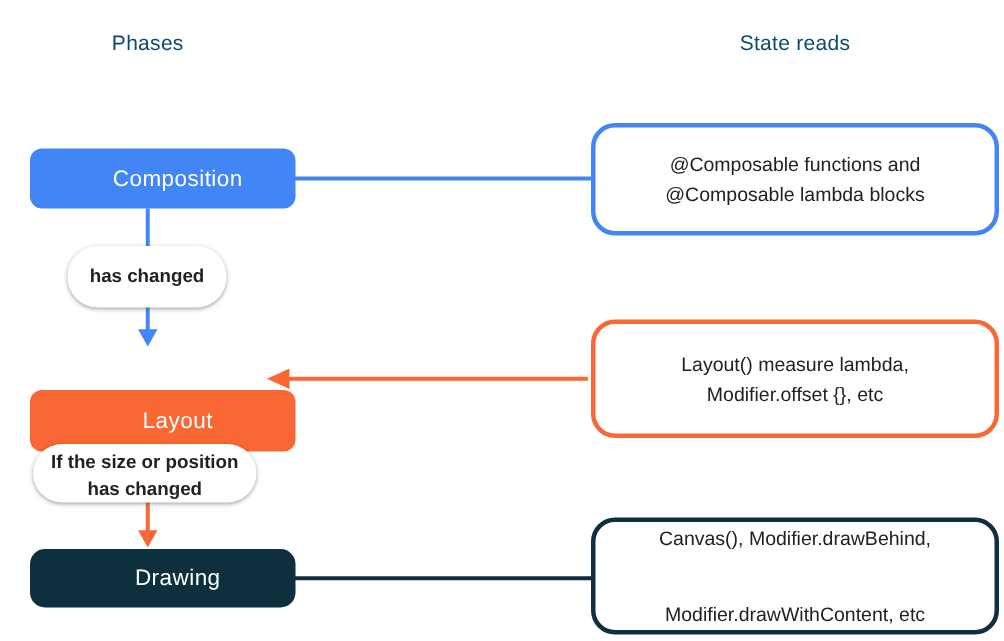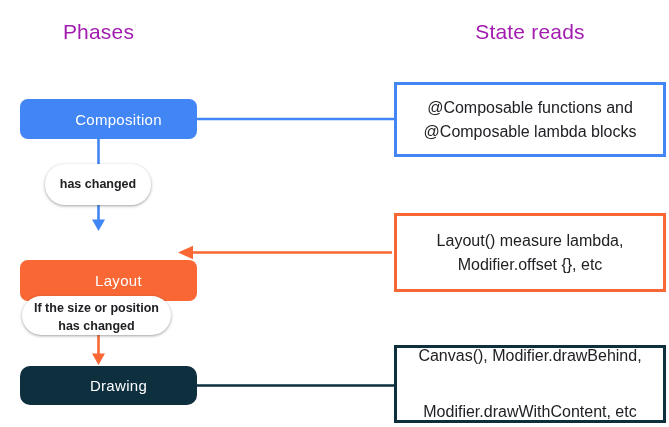--- a/index.html
+++ b/index.html
@@ -1,21 +1,21 @@
 <!DOCTYPE html>
 <html><head>
 <meta charset="utf-8">
 <style>
   html,body { margin:0; padding:0; background:#ffffff; }
   .canvas {
     position:relative; width:669px; height:427px; background:#ffffff;
     font-family:"Liberation Sans", sans-serif; overflow:hidden;
   }
   .col-title {
-    position:absolute; top:20px; font-size:21px; color:#a21caf;
+    position:absolute; top:20px; font-size:14px; color:#0c4a6e;
     text-align:center; font-weight:400; letter-spacing:.2px;
   }
   .phases-title { left:20px; width:157px; }
   .reads-title  { left:394px; width:272px; }
 
   svg.connectors { position:absolute; left:0; top:0; z-index:1; }
 
   .phase-box {
     position:absolute; left:20px; width:157px; z-index:2;
     border-radius:8px; display:flex; align-items:center; justify-content:center;
@@ -30,23 +30,23 @@
     box-shadow:0 1px 2px rgba(60,64,67,.30), 0 1px 3px 1px rgba(60,64,67,.15);
     display:flex; flex-direction:column; align-items:center; justify-content:center;
     font-size:12.5px; font-weight:600; color:#202124; line-height:1.45;
     text-align:center;
   }
   .pill-1 { left:45px; top:164px; width:106px; height:41px; }
   .pill-2 { left:22px; top:296px; width:149px; height:39px;justify-content:flex-end; }
 
   .read-box {
     position:absolute; left:394px; width:272px; z-index:2;
-    background:#ffffff; border:3px solid; border-radius:0;
+    background:#ffffff; border:3px solid; border-radius:16px;
     display:flex; flex-direction:column; align-items:center; justify-content:center;
-    font-size:16px; color:#202124; line-height:1.5; text-align:center;
+    font-size:13px; color:#202124; line-height:1.5; text-align:center;
     box-sizing:border-box;
   }
   .read-1 { top:82px;  height:75px; }
   .read-2 { top:213px; height:79px; }
   .read-3 { top:345px; height:78px;gap:32px; }
 
   .line2 { display:block; }
 </style>
 </head>
 <body>

